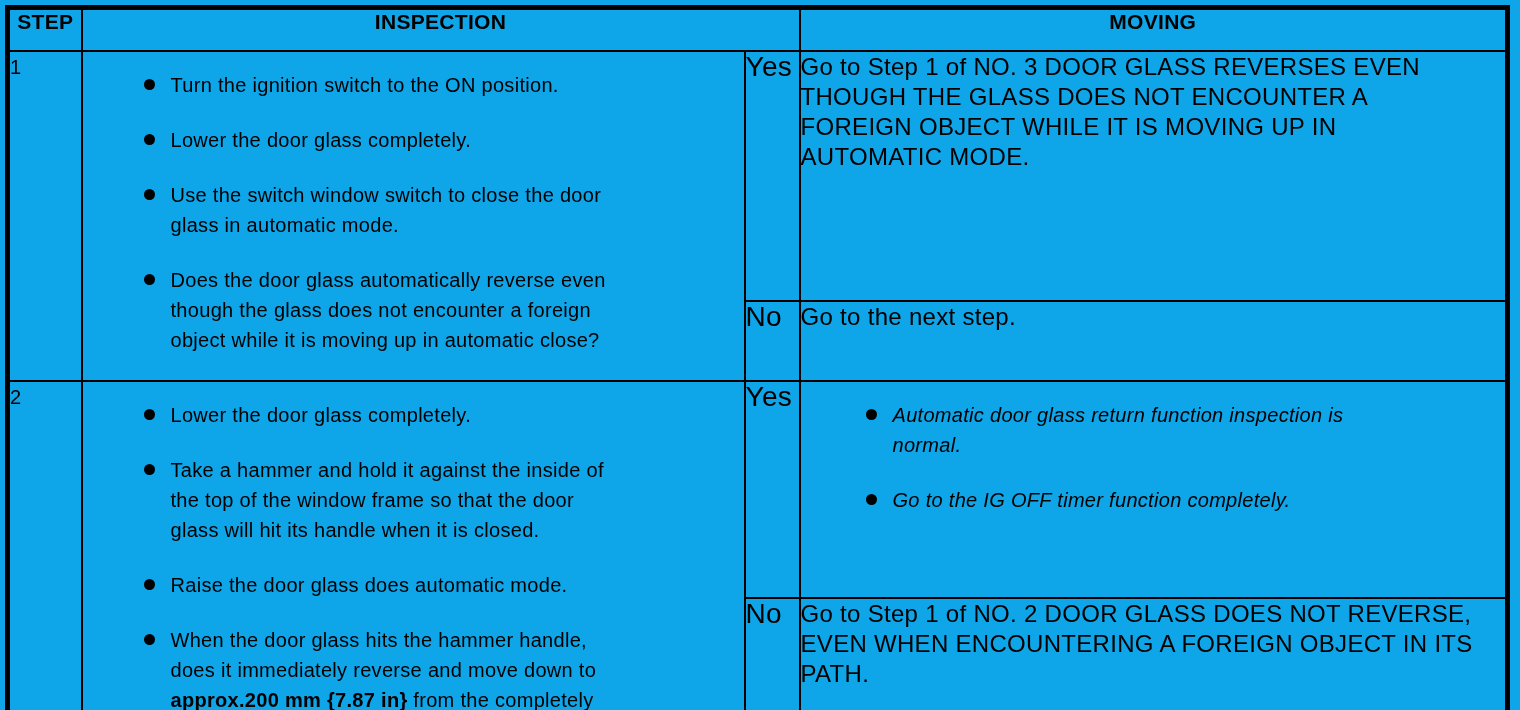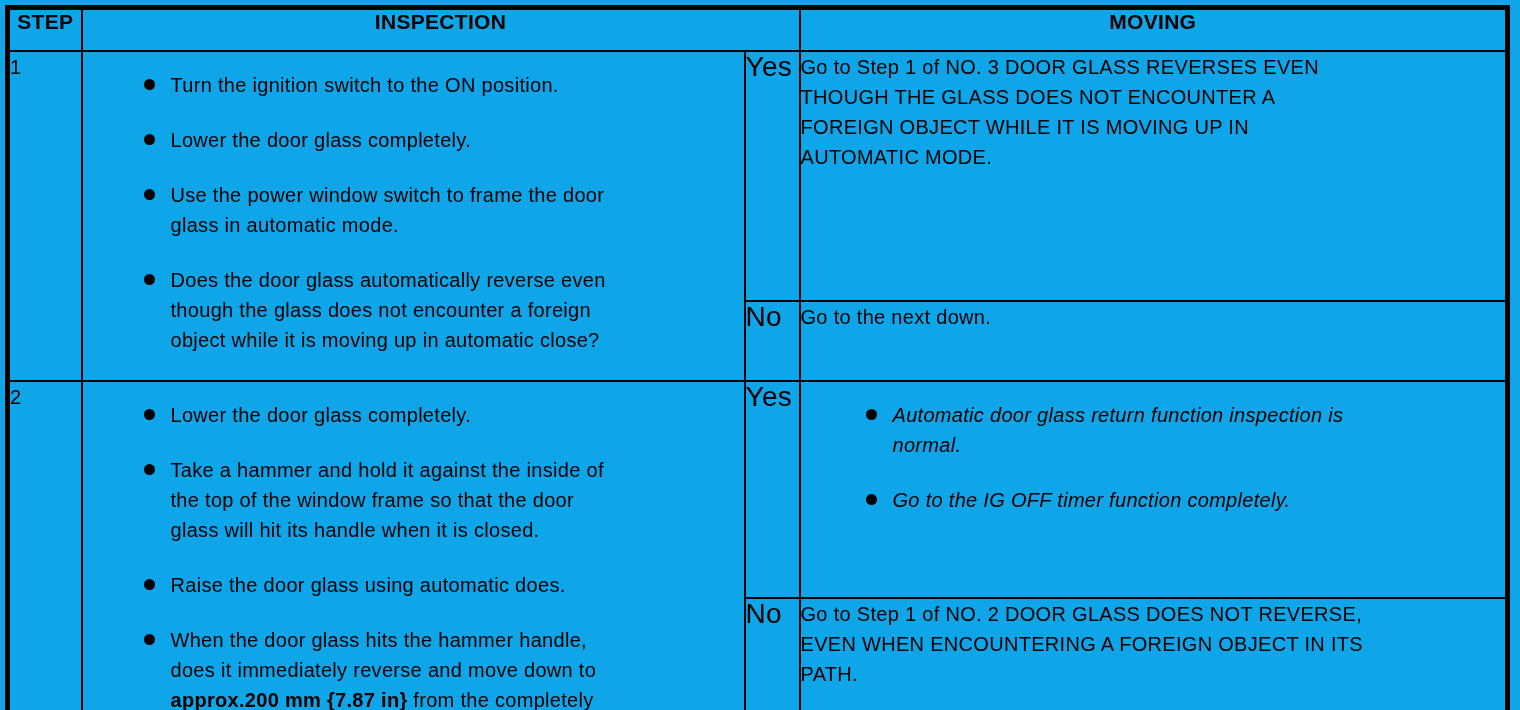--- a/index.html
+++ b/index.html
@@ -55,21 +55,21 @@
     letter-spacing: 0.3px;
     padding: 6px 2px 0 5px;
   }
   .yn-cell {
     font-size: 28px;
     line-height: 30px;
     letter-spacing: 0.3px;
     padding: 6px 2px 0 6px;
   }
   .act-text {
-    font-size: 20px;
+    font-size: 24px;
     line-height: 30px;
     letter-spacing: 0.3px;
     padding: 6px 8px 0 6px;
     white-space: pre-line;
   }
   ul.blist {
     list-style: none;
     margin: 12px;
     padding: 6px 6px 0 0;
   }
@@ -114,46 +114,46 @@
         <th>MOVING</th>
       </tr>
     </thead>
     <tbody>
       <tr class="r-1yes">
         <td class="step-cell" rowspan="2">1</td>
         <td rowspan="2">
           <ul class="blist">
             <li>Turn the ignition switch to the ON position.</li>
             <li>Lower the door glass completely.</li>
-            <li>Use the power window switch to frame the door
+            <li>Use the switch window switch to close the door
 glass in automatic mode.</li>
             <li>Does the door glass automatically reverse even
 though the glass does not encounter a foreign
 object while it is moving up in automatic close?</li>
           </ul>
         </td>
         <td class="yn-cell">Yes</td>
         <td class="act-text">Go to Step 1 of NO. 3 DOOR GLASS REVERSES EVEN
 THOUGH THE GLASS DOES NOT ENCOUNTER A
 FOREIGN OBJECT WHILE IT IS MOVING UP IN
 AUTOMATIC MODE.</td>
       </tr>
       <tr class="r-1no">
         <td class="yn-cell">No</td>
-        <td class="act-text">Go to the next down.</td>
+        <td class="act-text">Go to the next step.</td>
       </tr>
       <tr class="r-2yes">
         <td class="step-cell" rowspan="2">2</td>
         <td rowspan="2">
           <ul class="blist">
             <li>Lower the door glass completely.</li>
             <li>Take a hammer and hold it against the inside of
 the top of the window frame so that the door
 glass will hit its handle when it is closed.</li>
-            <li>Raise the door glass using automatic does.</li>
+            <li>Raise the door glass does automatic mode.</li>
             <li><span>When the door glass hits the hammer handle,
 does it immediately reverse and move down to
 </span><span class="b">approx.200 mm {7.87 in}</span><span> from the completely
 closed position?</span></li>
           </ul>
         </td>
         <td class="yn-cell">Yes</td>
         <td>
           <ul class="blist alist">
             <li>Automatic door glass return function inspection is

